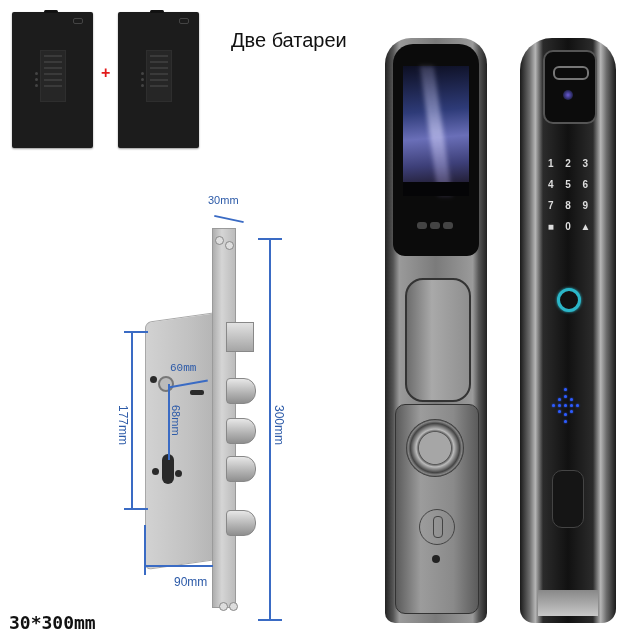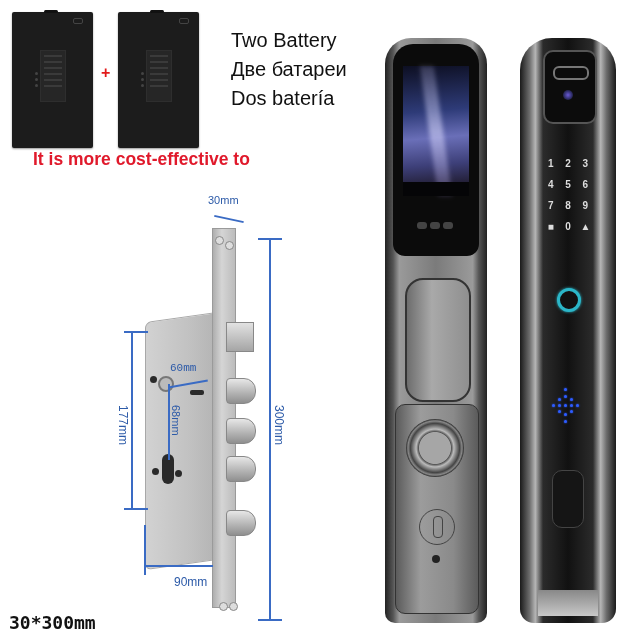--- a/index.html
+++ b/index.html
@@ -87,27 +87,24 @@
       <i></i>
     </span>
   <span class="dots">
       <b></b>
       <b></b>
       <b></b>
     </span>
 </div>
 
 <div class="langs">
-  <div>Two Battery</div>
   <div>Две батареи</div>
-  <div>Dos batería</div>
 </div>
 
 <div class="promo">
-  <div>It is more cost-effective to</div>
 </div>
 
 <div>
   <div class="body-case"></div>
   <div class="faceplate"></div>
   <span class="screw" style="left:215px;top:236px;"></span>
   <span class="screw" style="left:225px;top:241px;"></span>
   <span class="screw" style="left:219px;top:602px;"></span>
   <span class="screw" style="left:229px;top:602px;"></span>
   <div style="position:absolute;left:226px;top:322px;width:26px;height:28px;background:linear-gradient(180deg,#e2e2e2,#a5a5a5);border:1px solid #888;"></div>

